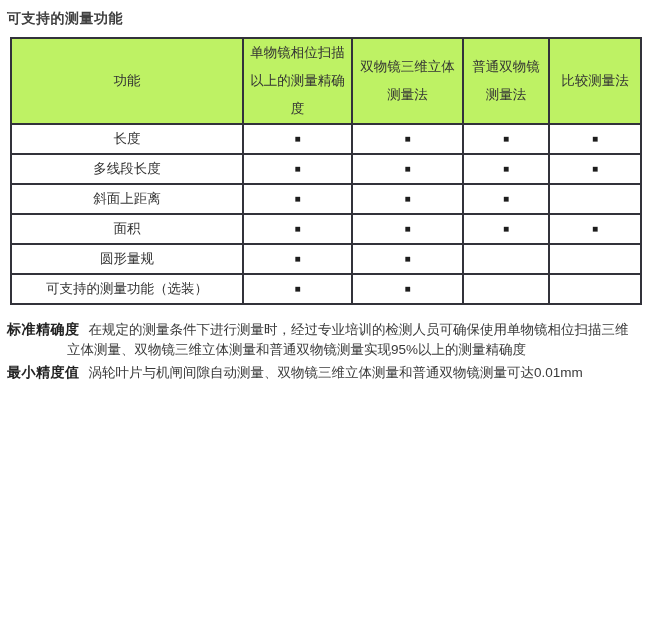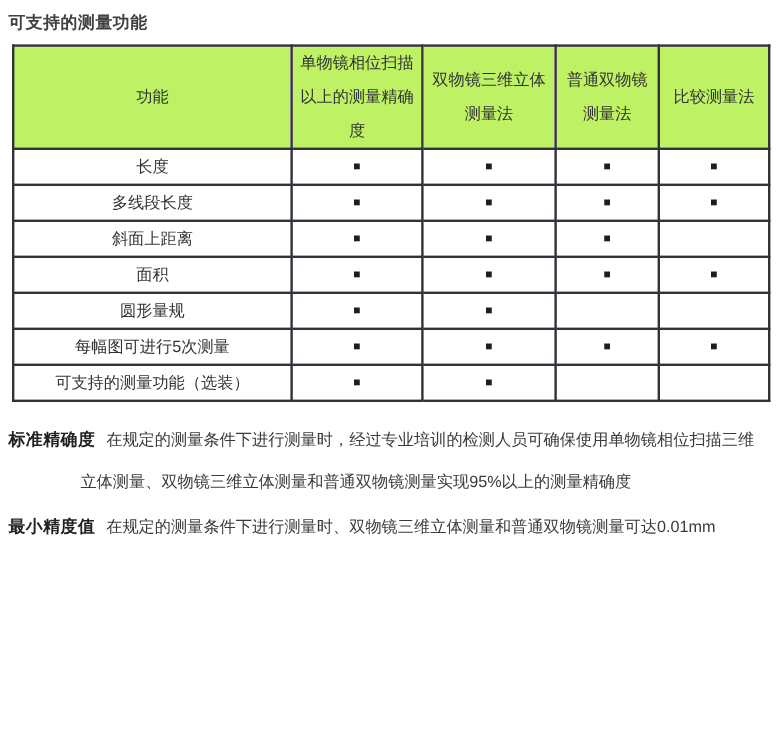--- a/index.html
+++ b/index.html
@@ -51,21 +51,21 @@
     line-height: 10px;
     color: #1d1d1d;
     transform: translateY(-1px);
   }
   .notes { margin-top: 14px; }
   .note {
     padding-left: 67px;
     padding-right: 20px;
     text-indent: -60px;
     font-size: 13.5px;
-    line-height: 35px;
+    line-height: 20px;
     color: #3a3a3a;
   }
   .note + .note { margin-top: 2px; }
   .note .lbl {
     font-weight: bold;
     font-size: 14px;
     color: #222222;
     margin-right: 9px;
     letter-spacing: 0.5px;
   }
@@ -135,36 +135,29 @@
         <td><span class="sq">■</span></td>
       </tr>
       <tr>
         <td>圆形量规</td>
         <td><span class="sq">■</span></td>
         <td><span class="sq">■</span></td>
         <td></td>
         <td></td>
       </tr>
       <tr>
-        <td>每幅图可进行5次测量</td>
-        <td><span class="sq">■</span></td>
-        <td><span class="sq">■</span></td>
-        <td><span class="sq">■</span></td>
-        <td><span class="sq">■</span></td>
-      </tr>
-      <tr>
         <td>可支持的测量功能（选装）</td>
         <td><span class="sq">■</span></td>
         <td><span class="sq">■</span></td>
         <td></td>
         <td></td>
       </tr>
     </tbody>
 </table>
 
 <div class="notes">
   <div class="note">
     <span class="lbl">标准精确度</span><span>在规定的测量条件下进行测量时，经过专业培训的检测人员可确保使用单物镜相位扫描三维立体测量、双物镜三维立体测量和普通双物镜测量实现95%以上的测量精确度</span>
   </div>
   <div class="note">
-    <span class="lbl">最小精度值</span><span>在规定的测量条件下进行测量时、双物镜三维立体测量和普通双物镜测量可达0.01mm</span>
+    <span class="lbl">最小精度值</span><span>涡轮叶片与机闸间隙自动测量、双物镜三维立体测量和普通双物镜测量可达0.01mm</span>
   </div>
 </div>
 
 </body></html>

